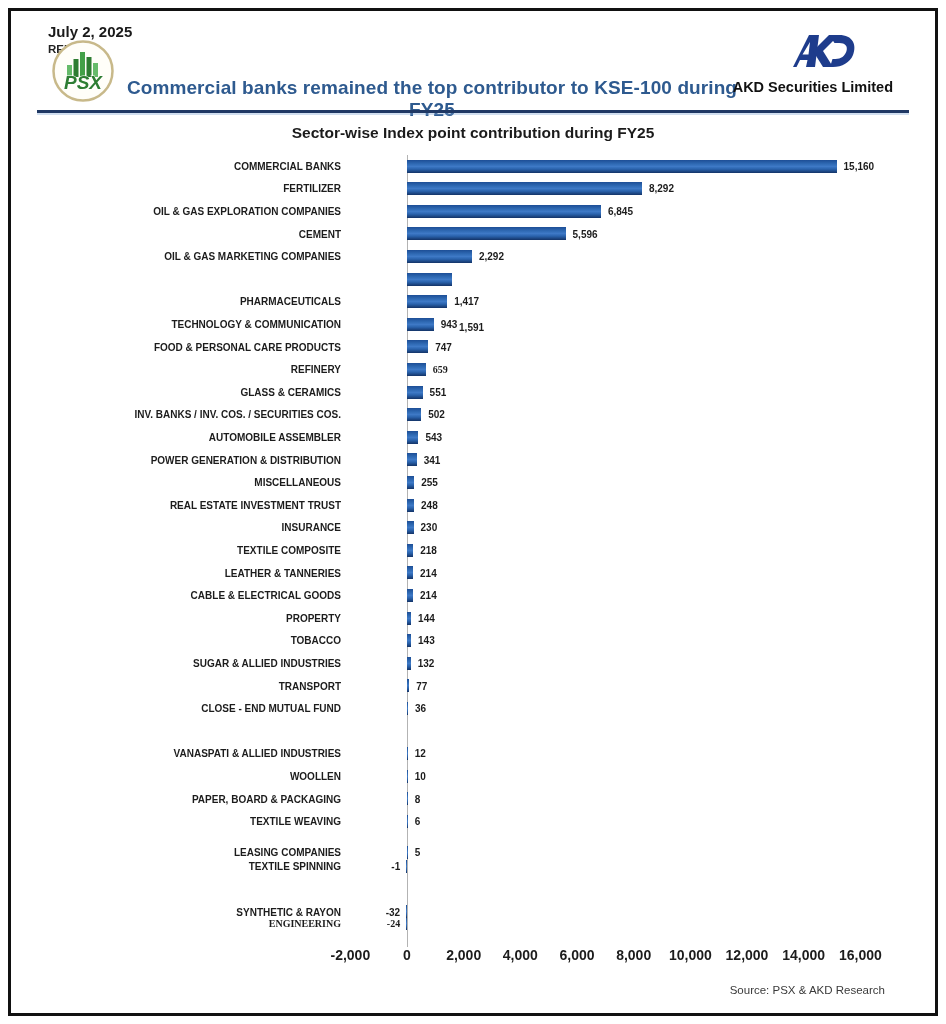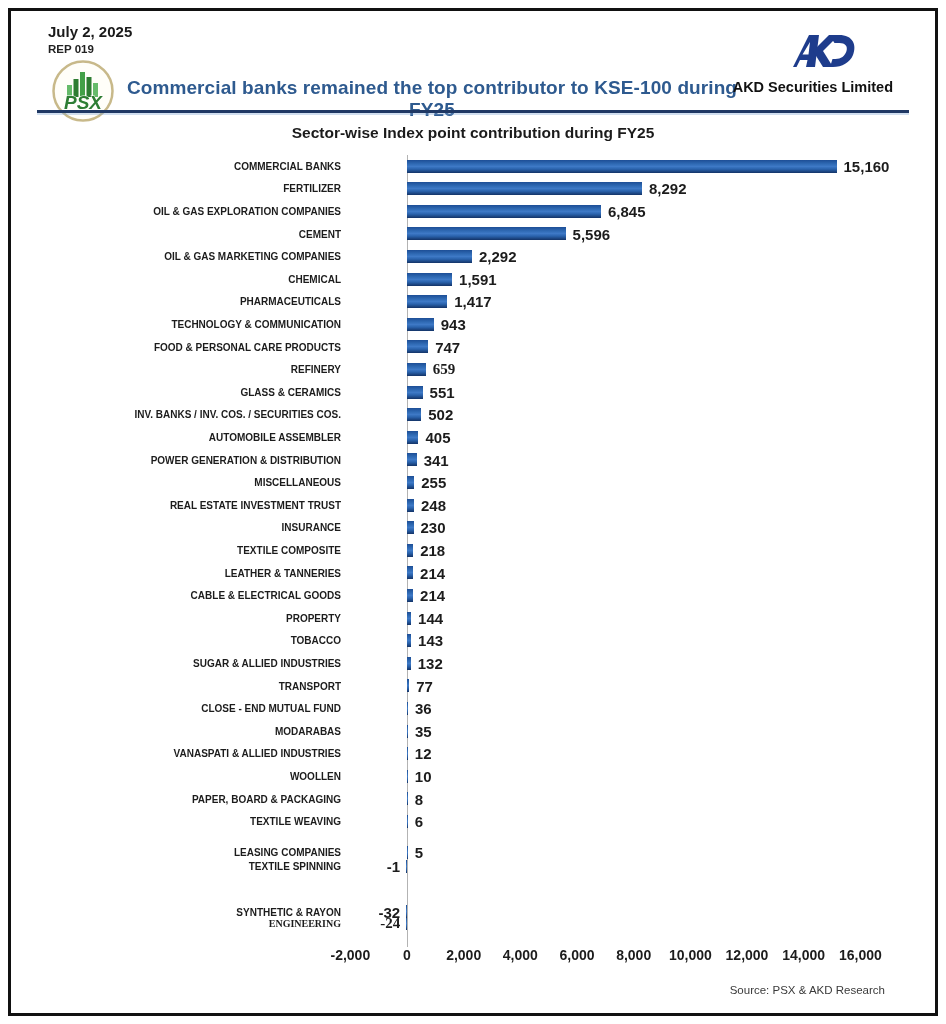--- a/index.html
+++ b/index.html
@@ -3,40 +3,40 @@
 <meta charset="utf-8">
 <style>
   html,body{margin:0;padding:0;background:#ffffff;}
   body{width:946px;height:1024px;font-family:"Liberation Sans",sans-serif;color:#1f1f1f;}
   .frame{position:relative;margin:8px;height:1002px;border:3px solid #111;background:#fff;overflow:hidden;}
 
   
   .date-block{position:absolute;top:12px;left:37px;line-height:1.25;}
   .date{font-size:15px;font-weight:bold;color:#1a1a1a;}
   .rep{font-size:11.5px;font-weight:bold;color:#222;}
-  .psx-logo{position:absolute;top:48px;left:40px;width:64px;height:64px;text-decoration:underline;}
+  .psx-logo{position:absolute;top:28px;left:40px;width:64px;height:64px;text-decoration:underline;}
   .main-title{position:absolute;top:66px;left:111px;width:620px;text-align:center;
               font-size:19px;font-weight:bold;color:#2e5a8f;letter-spacing:.1px;}
   .akd{position:absolute;top:20px;right:42px;text-align:center;}
   .akd-name{font-size:14.5px;font-weight:bold;color:#111;margin-top:2px;white-space:nowrap;}
   .divider{position:absolute;top:99px;left:26px;right:26px;height:3px;background:#1f3864;
            box-shadow:0 2px 0 rgba(120,160,210,.35);}
 
   
   .chart-title{position:absolute;top:113px;left:0;width:100%;text-align:center;
                font-size:15.5px;font-weight:bold;color:#1b1b1b;}
   .chart{position:absolute;top:144px;left:0;width:924px;height:792px;}
   .axis-line{position:absolute;top:0;height:792px;width:1px;background:#b3b3b3;}
   .row{position:absolute;left:0;width:100%;height:22.6px;}
   .cat{position:absolute;left:0;top:0;width:330px;height:100%;display:flex;align-items:center;
        justify-content:flex-end;font-size:10px;font-weight:bold;color:#1c1c1c;white-space:nowrap;}
   .bar{position:absolute;top:4.6px;height:13px;
        background:linear-gradient(180deg,#1d4e96 0%,#2f6ab4 30%,#3e79c6 50%,#2a63ad 70%,#133367 100%);}
   .val{position:absolute;top:0;height:100%;display:flex;align-items:center;
-       font-size:15px;font-weight:600;color:#1c1c1c;white-space:nowrap;}
+       font-size:10px;font-weight:600;color:#1c1c1c;white-space:nowrap;}
   .xaxis{position:absolute;top:936px;left:0;width:832px;height:20px;}
   .tick{position:absolute;top:0;transform:translateX(-50%);font-size:14px;font-weight:600;color:#1c1c1c;white-space:nowrap;}
   .source{position:absolute;top:973px;right:50px;font-size:11.5px;color:#3a3a3a;}
 </style>
 </head>
 <body>
 
 <div class="frame">
 
   <div class="date-block">
@@ -99,23 +99,22 @@
         <div class="cat">CEMENT</div>
         <div class="bar" style="width: 158.553px; left: 396px;"></div>
         <div class="val" style="left: 561.553px;">5,596</div>
       </div>
       <div class="row" style="top: 90.4px;">
         <div class="cat">OIL &amp; GAS MARKETING COMPANIES</div>
         <div class="bar" style="width: 64.94px; left: 396px;"></div>
         <div class="val" style="left: 467.94px;">2,292</div>
       </div>
       <div class="row" style="top: 113px;">
-        <div class="cat">CHEMICAL</div>
         <div class="bar" style="width: 45.0783px; left: 396px;"></div>
-        <div class="val" style="left: 448.078px;">1,591</div>
+        <div class="val" style="left: 448.078px; margin-top: 48px;">1,591</div>
       </div>
       <div class="row" style="top: 135.6px;">
         <div class="cat">PHARMACEUTICALS</div>
         <div class="bar" style="width: 40.1483px; left: 396px;"></div>
         <div class="val" style="left: 443.148px;">1,417</div>
       </div>
       <div class="row" style="top: 158.2px;">
         <div class="cat">TECHNOLOGY &amp; COMMUNICATION</div>
         <div class="bar" style="width: 26.7183px; left: 396px;"></div>
         <div class="val" style="left: 429.718px;">943</div>
@@ -136,21 +135,21 @@
         <div class="val" style="left: 418.612px;">551</div>
       </div>
       <div class="row" style="top: 248.6px;">
         <div class="cat">INV. BANKS / INV. COS. / SECURITIES COS.</div>
         <div class="bar" style="width: 14.2233px; left: 396px;"></div>
         <div class="val" style="left: 417.223px;">502</div>
       </div>
       <div class="row" style="top: 271.2px;">
         <div class="cat">AUTOMOBILE ASSEMBLER</div>
         <div class="bar" style="width: 11.475px; left: 396px;"></div>
-        <div class="val" style="left: 414.475px;">405</div>
+        <div class="val" style="left: 414.475px;">543</div>
       </div>
       <div class="row" style="top: 293.8px;">
         <div class="cat">POWER GENERATION &amp; DISTRIBUTION</div>
         <div class="bar" style="width: 9.66167px; left: 396px;"></div>
         <div class="val" style="left: 412.662px;">341</div>
       </div>
       <div class="row" style="top: 316.4px;">
         <div class="cat">MISCELLANEOUS</div>
         <div class="bar" style="width: 7.225px; left: 396px;"></div>
         <div class="val" style="left: 410.225px;">255</div>
@@ -197,25 +196,20 @@
       </div>
       <div class="row" style="top: 519.8px;">
         <div class="cat">TRANSPORT</div>
         <div class="bar" style="width: 2.18167px; left: 396px;"></div>
         <div class="val" style="left: 405.182px;">77</div>
       </div>
       <div class="row" style="top: 542.4px;">
         <div class="cat">CLOSE - END MUTUAL FUND</div>
         <div class="bar" style="width: 1.02px; left: 396px;"></div>
         <div class="val" style="left: 404.02px;">36</div>
-      </div>
-      <div class="row" style="top: 565px;">
-        <div class="cat">MODARABAS</div>
-        <div class="bar" style="width: 0.991667px; left: 396px;"></div>
-        <div class="val" style="left: 403.992px;">35</div>
       </div>
       <div class="row" style="top: 587.6px;">
         <div class="cat">VANASPATI &amp; ALLIED INDUSTRIES</div>
         <div class="bar" style="width: 0.8px; left: 396px;"></div>
         <div class="val" style="left: 403.8px;">12</div>
       </div>
       <div class="row" style="top: 610.2px;">
         <div class="cat">WOOLLEN</div>
         <div class="bar" style="width: 0.8px; left: 396px;"></div>
         <div class="val" style="left: 403.8px;">10</div>

